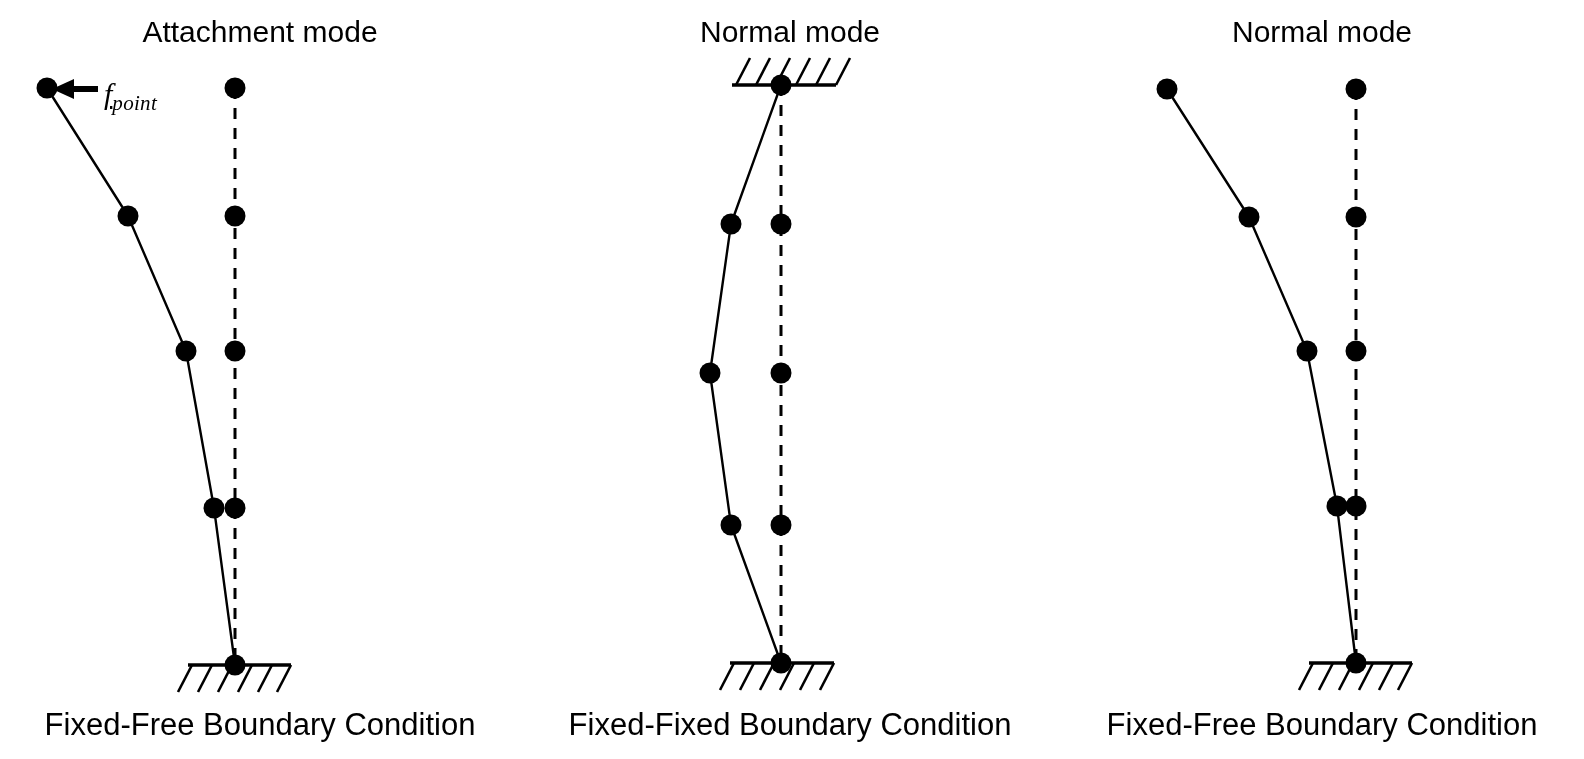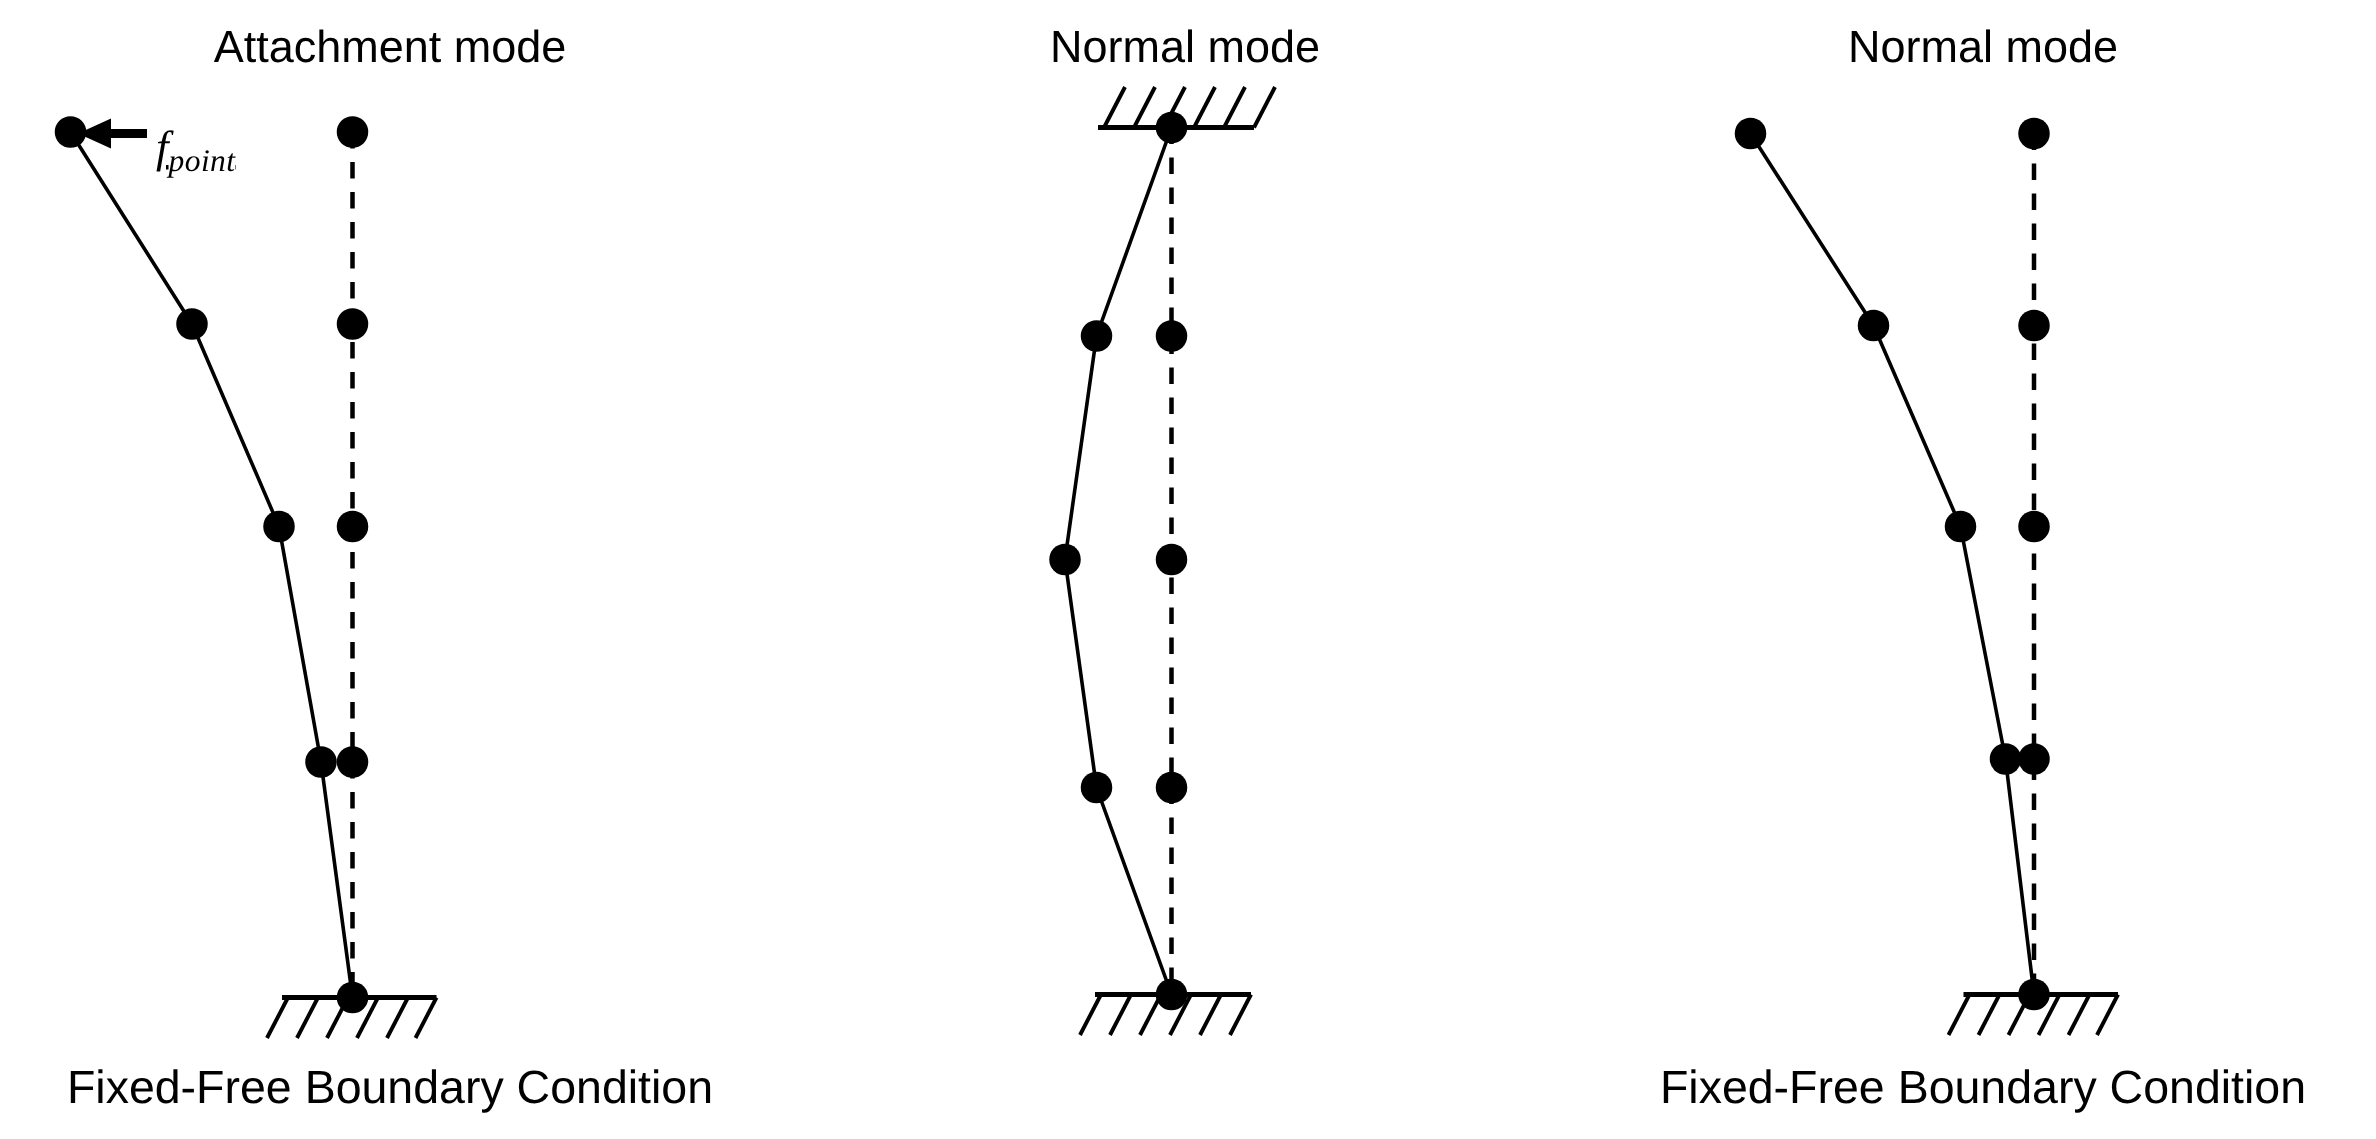--- a/index.html
+++ b/index.html
@@ -56,21 +56,21 @@
     left: 0;
     width: 100%;
     height: 759px;
     display: block;
   }
   .force-label {
     position: absolute;
     font-family: "Liberation Serif", serif;
     font-style: italic;
     font-size: 30px;
-    line-height: 44px;
+    line-height: 34px;
     white-space: nowrap;
     text-decoration: underline;
   }
   .force-label .sub {
     font-size: 21px;
     vertical-align: baseline;
     position: relative;
     top: 6px;
     letter-spacing: 0.3px;
   }
@@ -164,20 +164,21 @@
 
       <g>
         <circle cx="261" cy="85" r="10.5" fill="#000"></circle>
         <circle cx="211" cy="224" r="10.5" fill="#000"></circle>
         <circle cx="190" cy="373" r="10.5" fill="#000"></circle>
         <circle cx="211" cy="525" r="10.5" fill="#000"></circle>
         <circle cx="261" cy="663" r="10.5" fill="#000"></circle>
       </g>
     </svg>
 
+    <div class="panel-caption">Fixed-Fixed Boundary Condition</div>
   </div>
 
   <div class="panel" id="panel-3">
     <div class="panel-title">Normal mode</div>
 
     <svg class="panel-svg" viewBox="0 0 524 759" width="524" height="759">
 
       <line x1="296" y1="89" x2="296" y2="663" stroke="#000" stroke-width="3" stroke-dasharray="11 9"></line>
 
       <polyline points="107,89 189,217 247,351 277,506 296,663" fill="none" stroke="#000" stroke-width="2.4" stroke-linejoin="round"></polyline>

